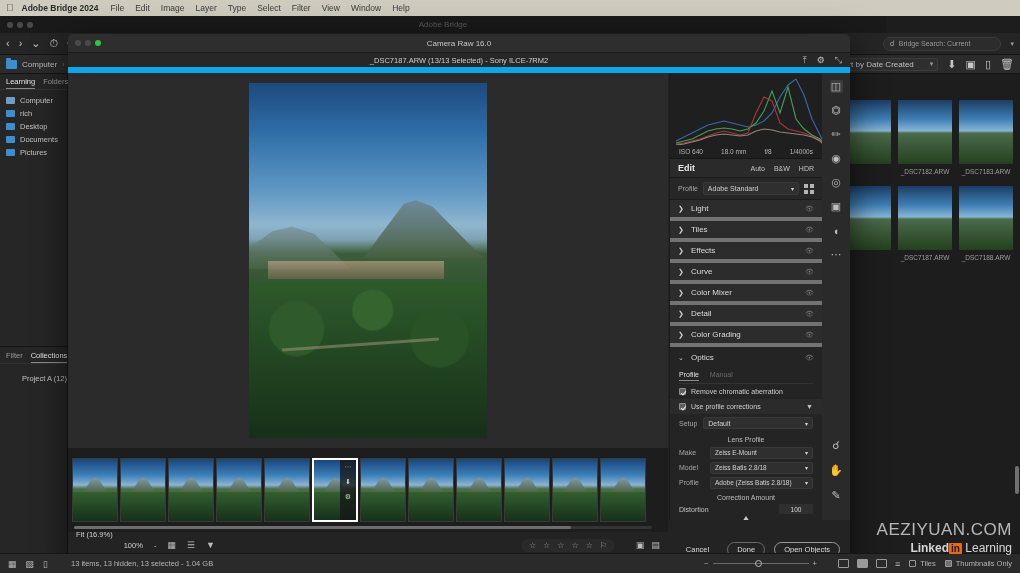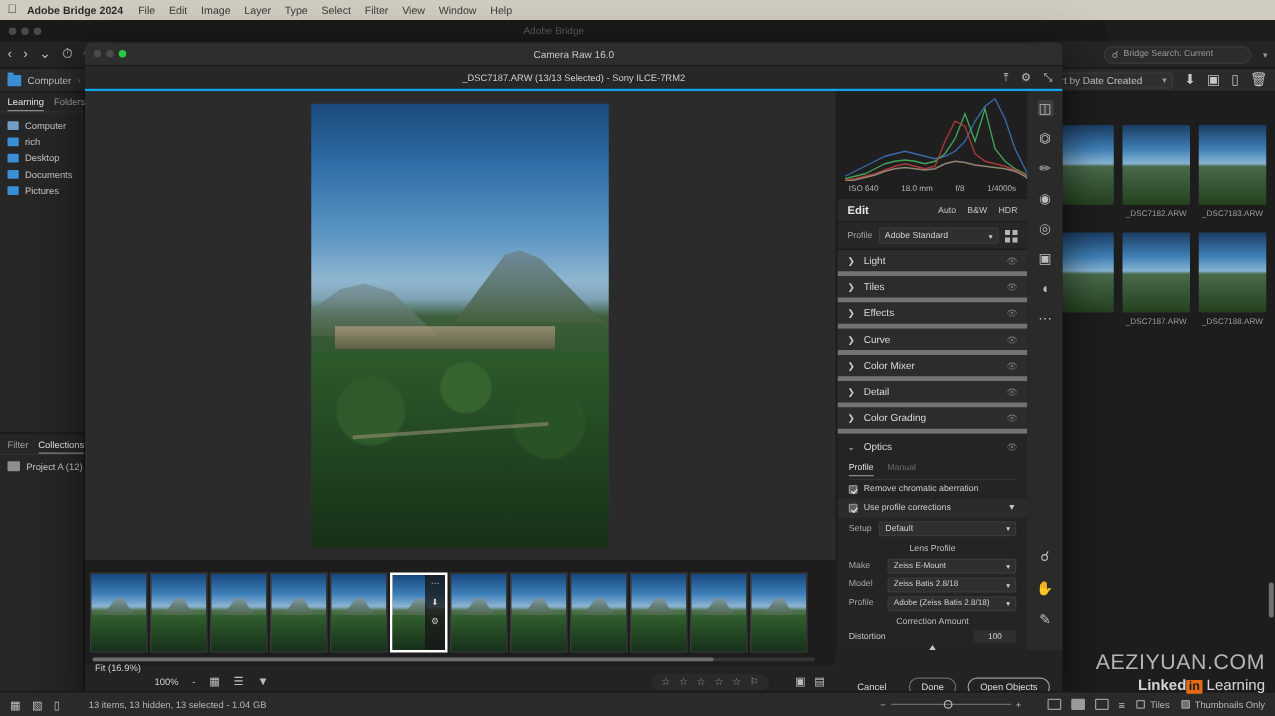--- a/index.html
+++ b/index.html
@@ -91,22 +91,22 @@
   }
   .favitem .ic{ width:9px;height:7px;background:#3a8fd4;border-radius:1px; }
   .favitem.comp .ic{background:#6f9dc4;}
   .leftsplit{
     position:absolute; left:0; top:272px; right:0; height:1px; background:#151515;
   }
   .collrow{
     position:absolute;left:0;top:274px;width:100%;
   }
   .projitem{
-    display:flex;align-items:flex-start;gap:5px;height:13px;padding-left:6px;
-    font-size:7.5px;color:#c4c4c4;margin-top:5px;
+    display:flex;align-items:flex-end;gap:5px;height:13px;padding-left:6px;
+    font-size:7.5px;color:#c4c4c4;margin-top:5px;flex-direction:column;
   }
   .projitem .ic{width:10px;height:8px;background:#8d8d8d;border-radius:1px;}
 
   
   .rightgrid{
     position:absolute; right:0; top:70px; width:188px; height:250px;
   }
   .thumbcell{ position:absolute; }
   .thumbimg{
     width:100%; height:100%;
@@ -150,21 +150,21 @@
   }
   .craw-title .traffic{padding-left:7px;}
   .craw-title .g{background:#28c840}
   .craw-title .y{background:#4b4b4b}
   .craw-title .r{background:#4b4b4b}
   .craw-title .ct{
     position:absolute;left:0;right:0;text-align:center;font-size:8px;color:#c8c8c8;
   }
   .craw-sub{
     height:20px; background:#272727; display:flex; align-items:center;
-    position:relative; border-bottom:2px solid #0ea5e9;
+    position:relative; border-bottom:6px solid #0ea5e9;
   }
   .craw-sub .st{
     position:absolute;left:0;right:0;text-align:center;font-size:7.5px;color:#cfcfcf;
   }
   .craw-sub .icons{
     position:absolute;right:8px;display:flex;gap:10px;font-size:9px;color:#c0c0c0;
   }
 
   
   .canvas{

